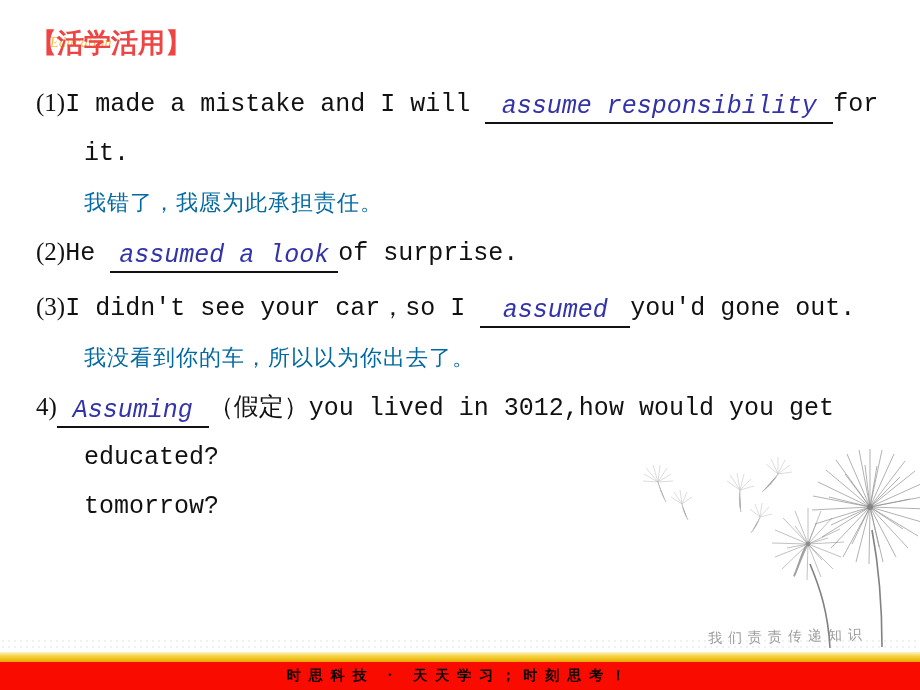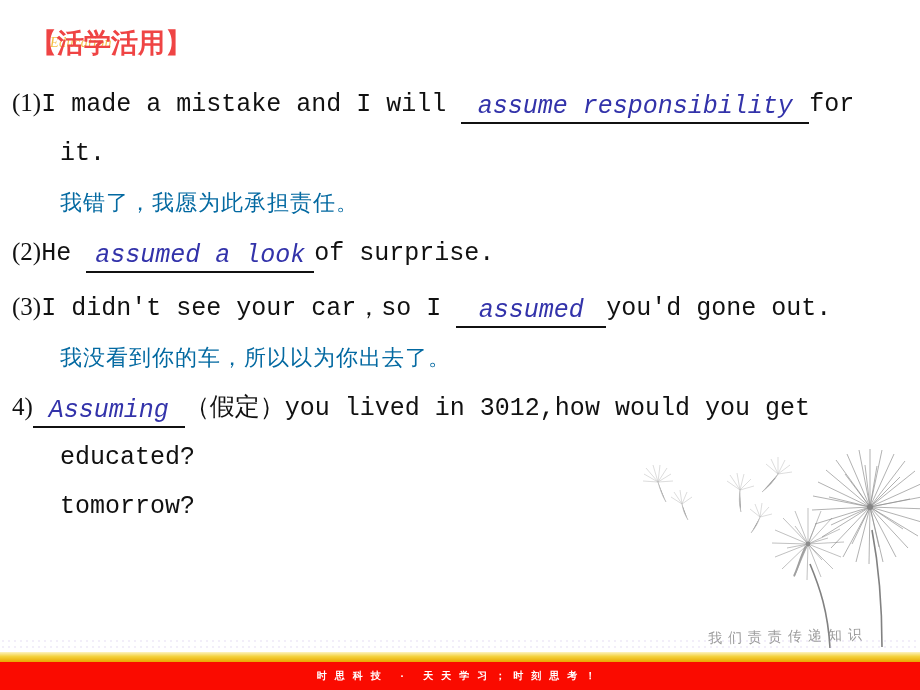--- a/index.html
+++ b/index.html
@@ -73,21 +73,21 @@
     line-height: 30px;
     color: #ef4444;
     letter-spacing: 0px;
     z-index: 3;
     white-space: nowrap;
   }
 
   
   #content {
     position: absolute;
-    left: 12px;
+    left: 36px;
     top: 78px;
     width: 884px;
     z-index: 3;
   }
   .item {
     margin: 0 0 0 0;
     font-size: 25px;
     line-height: 49px;
     color: #000000;
     white-space: nowrap;
@@ -183,22 +183,22 @@
     width: 100%;
     height: 28px;
     background: #FA0B00;
     display: flex;
     align-items: center;
     justify-content: center;
   }
   #footer-text {
     font-family: "DejaVu Serif", "Liberation Serif", serif;
     font-weight: bold;
-    color: #ffffff;
-    font-size: 10px;
+    color: #000000;
+    font-size: 14px;
     letter-spacing: 8px;
     white-space: nowrap;
   }
   
   #dots {
     position: absolute;
     left: 0;
     bottom: 38px;
     width: 100%;
     height: 14px;

